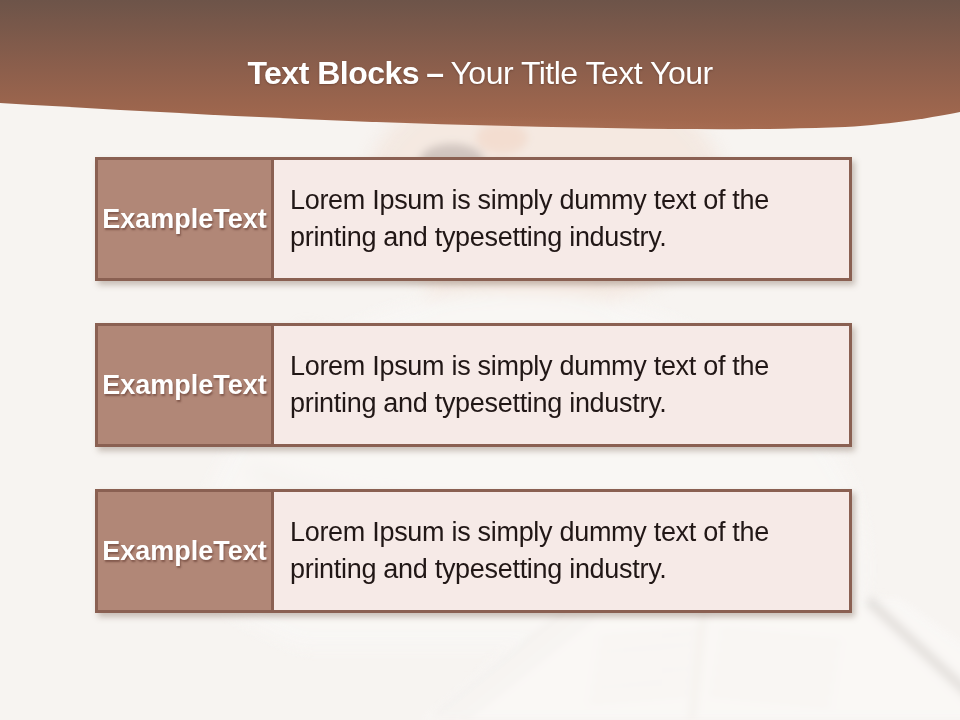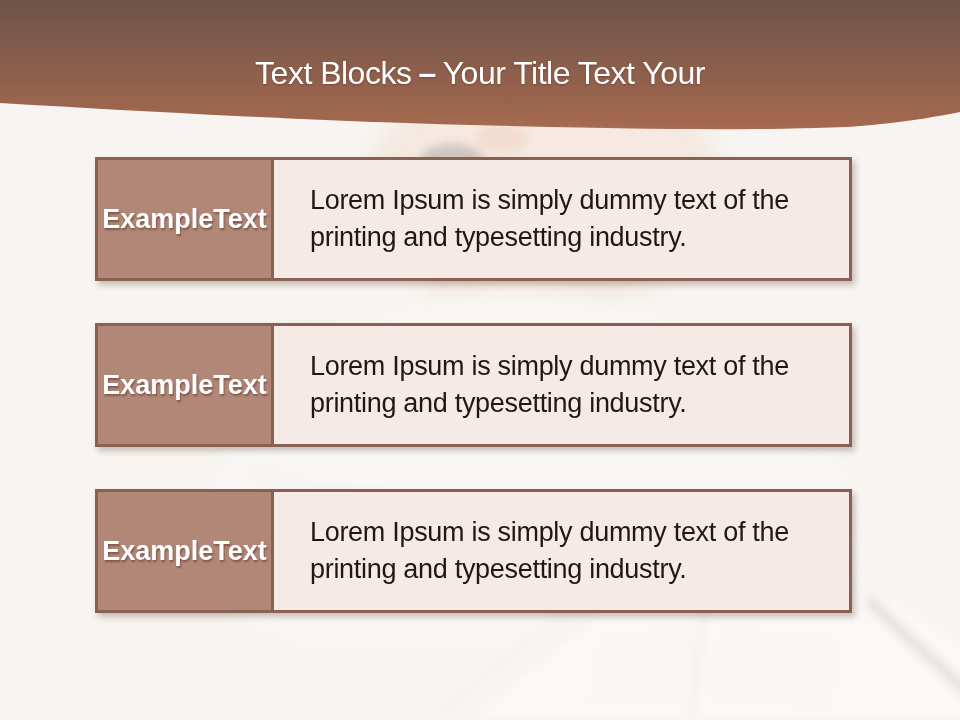--- a/index.html
+++ b/index.html
@@ -42,21 +42,21 @@
     left: 0;
     width: 960px;
     text-align: center;
     z-index: 3;
     color: var(--title-text, #ffffff);
     font-size: 32px;
     letter-spacing: -0.5px;
     text-shadow: 0 1px 2px rgba(60, 30, 20, 0.35);
     white-space: nowrap;
   }
-  .slide-title .t-bold { font-weight: 400; }
+  .slide-title .t-bold { font-weight: 700; }
   .slide-title .t-dash { font-weight: 700; margin: 0 7px; }
   .slide-title .t-reg  { font-weight: 400; }
 
   
   .block {
     position: absolute;
     left: 95px;
     width: 751px;
     height: 118px;
     border: 3px solid var(--block-border, #8a6052);
@@ -82,21 +82,21 @@
     font-weight: 700;
     font-size: 27px;
     line-height: 37px;
     text-shadow: 1px 2px 2px rgba(90, 50, 40, 0.55);
   }
   .block-body {
     flex: 1;
     display: flex;
     flex-direction: column;
     justify-content: center;
-    padding-left: 36px;
+    padding-left: 16px;
     padding-right: 14px;
     color: var(--body-text, #211716);
     font-size: 27px;
     line-height: 37px;
     letter-spacing: -0.3px;
     white-space: nowrap;
   }
 </style>
 </head>
 <body>

